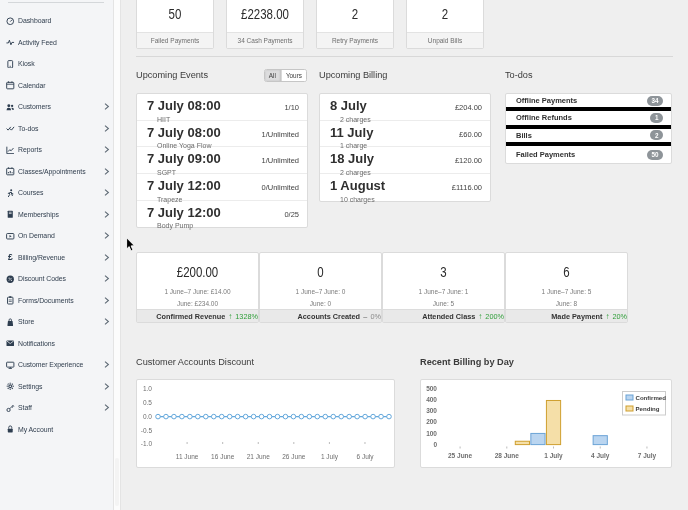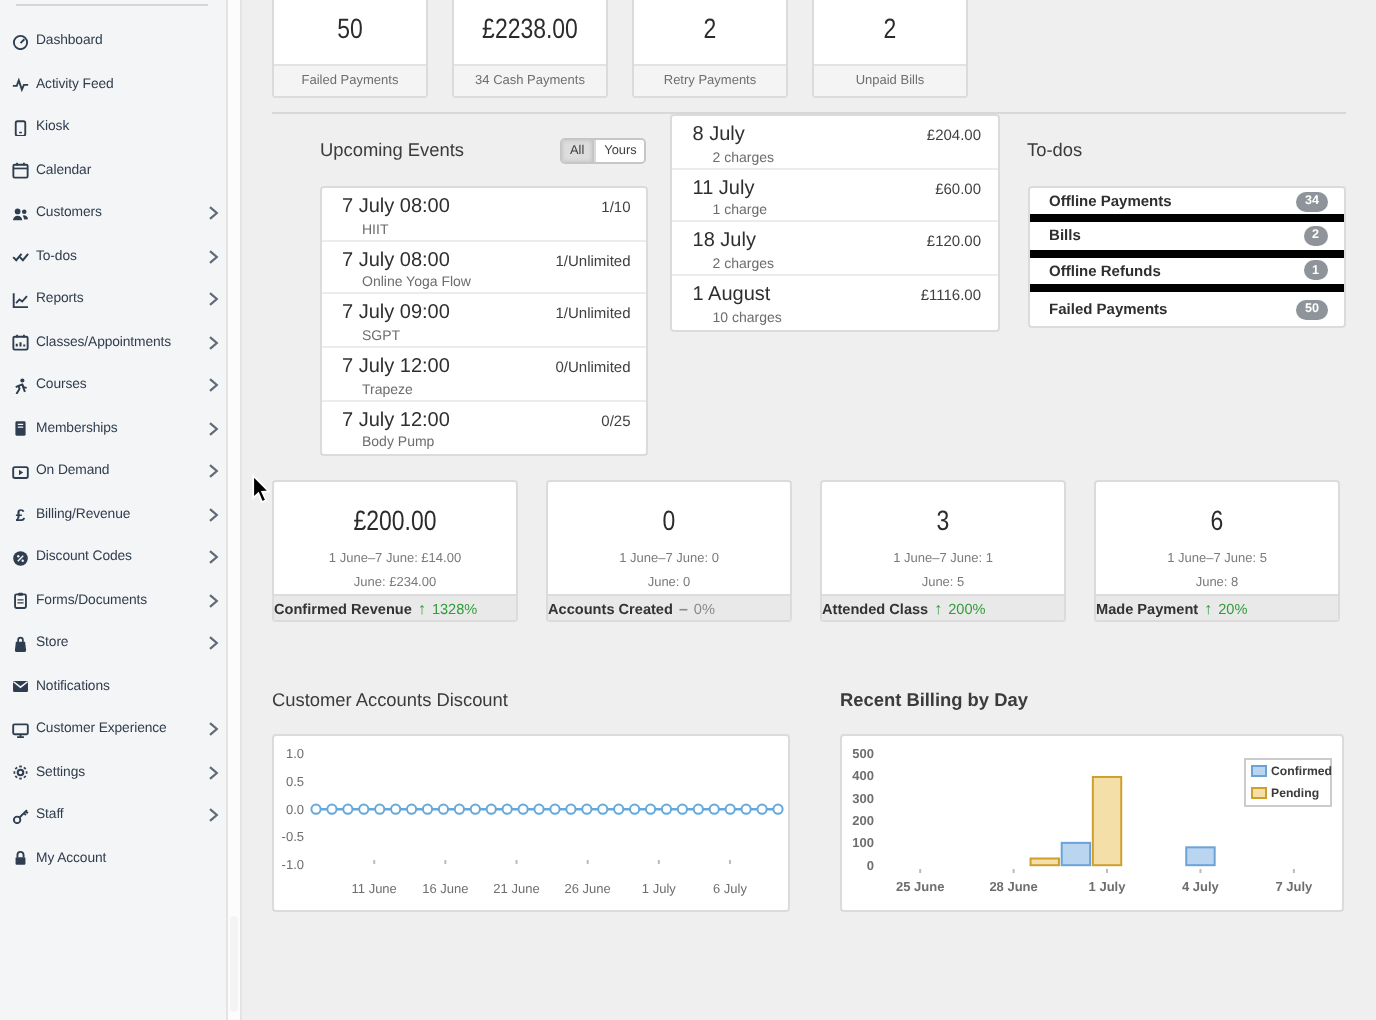--- a/index.html
+++ b/index.html
@@ -30,51 +30,51 @@
   .stats-row { display:flex; gap:12px; margin-top:-20px; }
   .stat-card { width:78px; background:#fff; border:1px solid #dbdbdb; border-radius:2px; display:flex; flex-direction:column; }
   .stat-value { height:51px; display:flex; align-items:flex-end; justify-content:center; padding-bottom:10px; font-size:14px; color:#2b2b2b; transform:scaleX(0.82); }
   .stat-label { height:16px; background:#f4f4f4; border-top:1px solid #e3e3e3; font-size:6.5px; color:#6e6e6e; display:flex; align-items:center; justify-content:center; text-align:center; }
 
   .divider { border-top:1px solid #d8d8d8; margin-top:7px; }
 
   
   .sections-row { display:flex; margin-top:0; }
   .section-col { display:flex; flex-direction:column; }
-  .col-events { width:172px; margin-right:11px;margin-left:24px; }
+  .col-events { width:172px; margin-right:11px; }
   .col-billing { width:172px; margin-right:14px; }
   .col-todos { width:167px; }
   .section-head { height:36px; display:flex; align-items:center; justify-content:space-between; }
   .section-title { font-size:9.2px; color:#3b3b3b; }
   .toggle { display:flex; border:1px solid #c6c6c6; border-radius:2.5px; overflow:hidden; background:#fff; height:13px; margin-right:1px; }
   .toggle-btn { font-size:6.4px; color:#3c3c3c; padding:0 4px; display:flex; align-items:center; background:#fff; border:none; font-family:inherit; cursor:pointer; }
   .toggle-btn.active { background:#ddddde; box-shadow:inset 0 0 2px rgba(0,0,0,0.15); border-right:1px solid #c6c6c6; }
   .toggle-btn:not(.active) { border-left:1px solid #d9d9d9; }
 
   .list-card { background:#fff; border:1px solid #dbdbdb; border-radius:2px; }
   .event-row, .billing-row { height:26.7px; border-bottom:1px solid #ececec; padding:4px 8px 0 10px; cursor:pointer; }
   .event-row:last-child, .billing-row:last-child { border-bottom:none; }
   .row-line1 { display:flex; justify-content:space-between; align-items:baseline; }
-  .row-title { font-size:10px; font-weight:normal; color:#2f2f2f; }
+  .row-title { font-size:13px; font-weight:bold; color:#2f2f2f; }
   .row-right { font-size:7.5px; color:#3f3f3f; }
   .row-line2 { font-size:7px; color:#6c6c6c; padding-left:10px; margin-top:2.5px; }
 
   .todo-row { height:17.3px; border-bottom:4px solid #000000; padding:0 8px 0 10px; display:flex; align-items:center; justify-content:space-between; cursor:pointer; }
   .todo-row:last-child { border-bottom:none; }
   .todo-label { font-size:7.5px; font-weight:bold; color:#2f2f2f; }
   .todo-badge { background:#8e9499; color:#fff; font-size:6.3px; font-weight:bold; border-radius:6px; padding:1.5px 4.5px; min-width:8px; text-align:center; }
 
   
   .period-label { margin-top:32px; font-size:8.3px; line-height:9px; color:#3b3b3b; }
-  .metrics-row { display:flex; gap:14px; margin-top:12px; }
+  .metrics-row { display:flex; gap:0; margin-top:24px; }
   .metric-card { width:123px; height:71px; background:#fff; border:1px solid #dbdbdb; border-radius:2px; display:flex; flex-direction:column; }
   .metric-value { font-size:14px; color:#2b2b2b; text-align:center; margin-top:10.5px; transform:scaleX(0.82); }
   .metric-sub { font-size:6.5px; color:#7a7a7a; text-align:center; line-height:11.3px; }
   .metric-sub1 { margin-top:6.5px; }
-  .metric-footer { margin-top:auto; height:16.5px; background:#e9e9e9; border-top:1px solid #dcdcdc; display:flex; align-items:center; justify-content:flex-start; gap:3px; font-size:7.3px; }
+  .metric-footer { margin-top:auto; height:16.5px; background:#e9e9e9; border-top:1px solid #dcdcdc; display:flex; align-items:center; justify-content:flex-end; gap:3px; font-size:7.3px; }
   .metric-name { font-weight:bold; color:#333; }
   .metric-trend { font-weight:bold; font-size:8px; }
   .metric-pct { }
   .metric-footer.up .metric-trend, .metric-footer.up .metric-pct { color:#2f9e39; }
   .metric-footer.flat .metric-trend, .metric-footer.flat .metric-pct { color:#8a8a8a; }
 
   
   .charts-row { display:flex; margin-top:34px; }
   .chart-block { display:flex; flex-direction:column; }
   .chart-left { width:259px; margin-right:25px; }
@@ -459,20 +459,23 @@
               <span class="row-title">7 July 12:00</span>
               <span class="row-right">0/25</span>
             </div>
             <div class="row-line2">Body Pump</div>
           </div>
           </div>
 
       </div>
 
       <div class="section-col col-billing">
+        <div class="section-head">
+          <span class="section-title">Upcoming Billing</span>
+        </div>
         <div class="list-card" id="billing-list">
             <div class="billing-row">
             <div class="row-line1">
               <span class="row-title">8 July</span>
               <span class="row-right">£204.00</span>
             </div>
             <div class="row-line2">2 charges</div>
           </div>
             <div class="billing-row">
             <div class="row-line1">
@@ -502,26 +505,26 @@
       <div class="section-col col-todos">
         <div class="section-head">
           <span class="section-title">To-dos</span>
         </div>
         <div class="list-card" id="todos-list">
             <div class="todo-row">
             <span class="todo-label">Offline Payments</span>
             <span class="todo-badge">34</span>
           </div>
             <div class="todo-row">
+            <span class="todo-label">Offline Refunds</span>
+            <span class="todo-badge">1</span>
+          </div>
+            <div class="todo-row">
             <span class="todo-label">Bills</span>
             <span class="todo-badge">2</span>
-          </div>
-            <div class="todo-row">
-            <span class="todo-label">Offline Refunds</span>
-            <span class="todo-badge">1</span>
           </div>
             <div class="todo-row">
             <span class="todo-label">Failed Payments</span>
             <span class="todo-badge">50</span>
           </div>
           </div>
 
       </div>
 
     </div>

